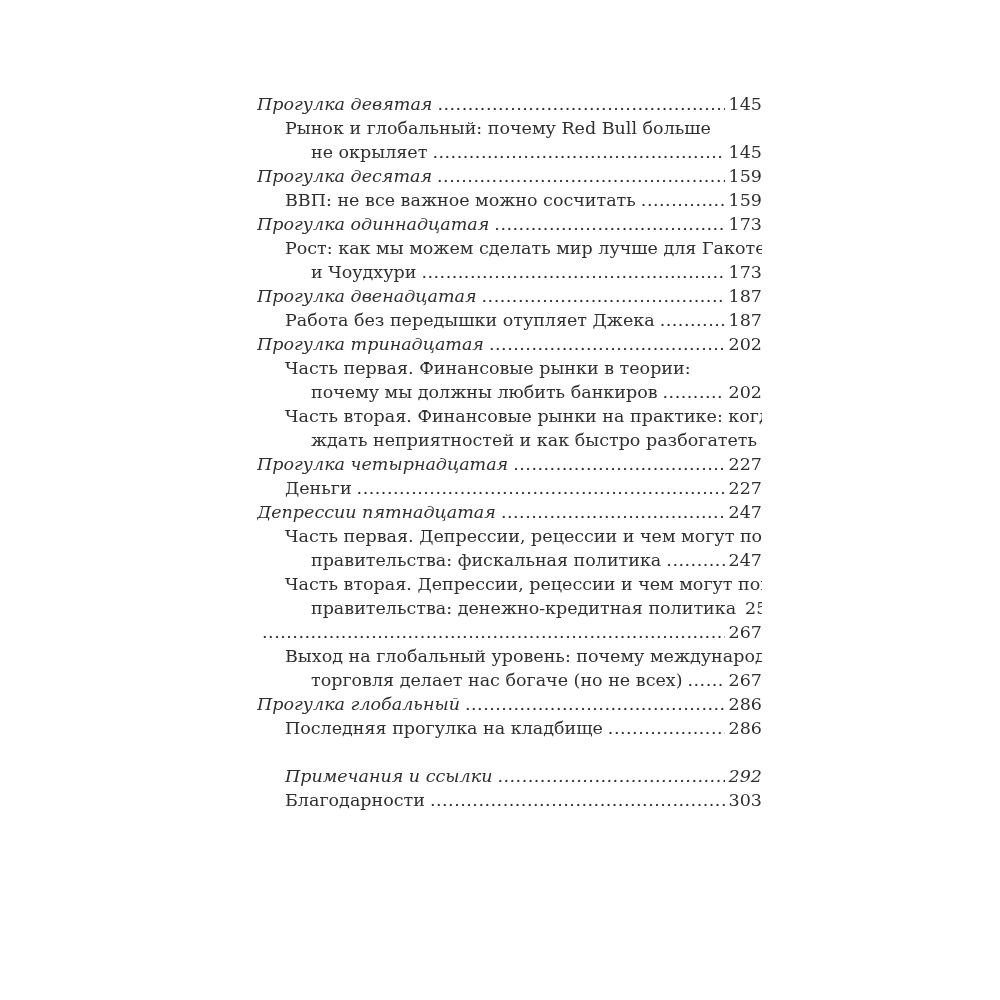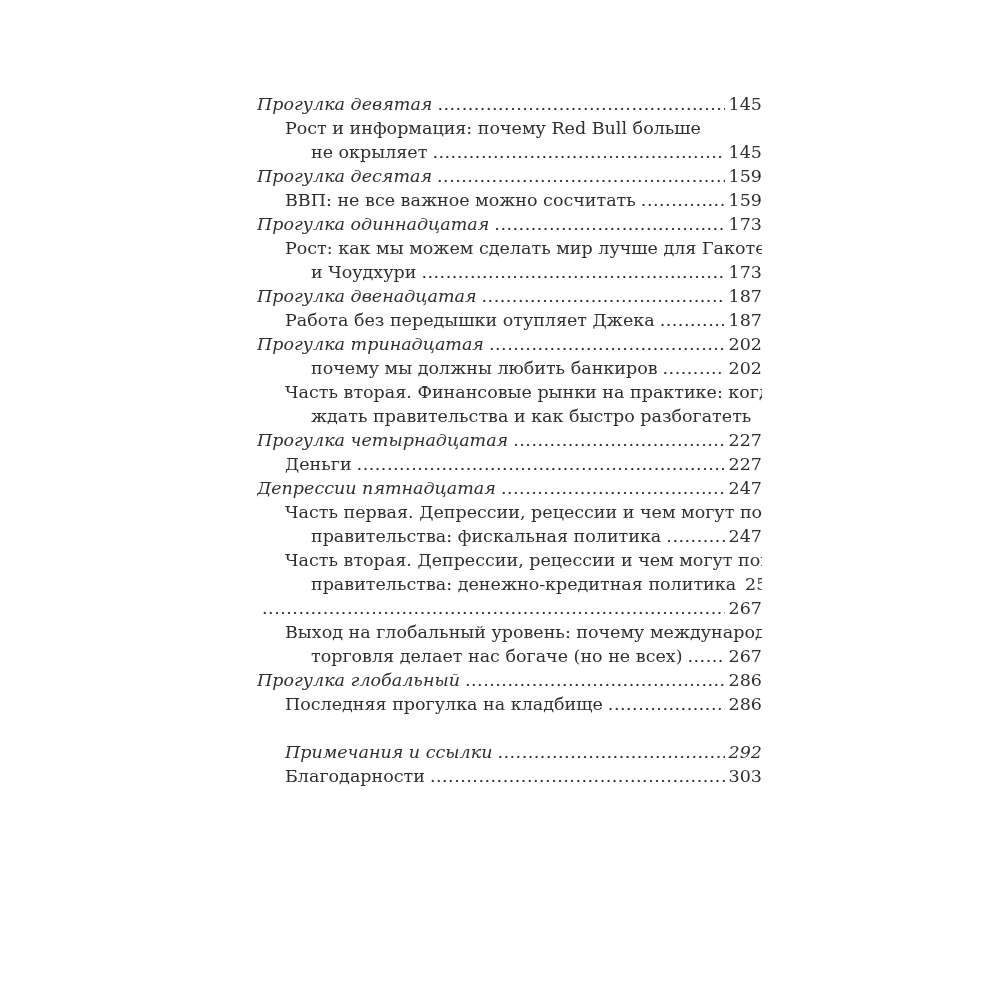--- a/index.html
+++ b/index.html
@@ -67,21 +67,21 @@
 <body>
 
 <main class="page">
   <div class="toc" id="toc-list">
       <div class="toc-row chapter ind0">
         <span class="line-text">Прогулка девятая</span>
         <span class="dots"></span>
         <span class="page-num">145</span>
       </div>
       <div class="toc-row sub ind1">
-        <span class="line-text">Рост и информация: почему Red Bull больше</span>
+        <span class="line-text">Рынок и глобальный: почему Red Bull больше</span>
       </div>
       <div class="toc-row sub ind2">
         <span class="line-text">не окрыляет</span>
         <span class="dots"></span>
         <span class="page-num">145</span>
       </div>
       <div class="toc-row chapter ind0">
         <span class="line-text">Прогулка десятая</span>
         <span class="dots"></span>
         <span class="page-num">159</span>
@@ -112,30 +112,33 @@
       <div class="toc-row sub ind1">
         <span class="line-text">Работа без передышки отупляет Джека</span>
         <span class="dots"></span>
         <span class="page-num">187</span>
       </div>
       <div class="toc-row chapter ind0">
         <span class="line-text">Прогулка тринадцатая</span>
         <span class="dots"></span>
         <span class="page-num">202</span>
       </div>
+      <div class="toc-row sub ind1">
+        <span class="line-text">Часть первая. Финансовые рынки в теории:</span>
+      </div>
       <div class="toc-row sub ind2">
         <span class="line-text">почему мы должны любить банкиров</span>
         <span class="dots"></span>
         <span class="page-num">202</span>
       </div>
       <div class="toc-row sub ind1">
         <span class="line-text">Часть вторая. Финансовые рынки на практике: когда</span>
       </div>
       <div class="toc-row sub ind2">
-        <span class="line-text">ждать правительства и как быстро разбогатеть</span>
+        <span class="line-text">ждать неприятностей и как быстро разбогатеть</span>
         <span class="dots"></span>
       </div>
       <div class="toc-row chapter ind0">
         <span class="line-text">Прогулка четырнадцатая</span>
         <span class="dots"></span>
         <span class="page-num">227</span>
       </div>
       <div class="toc-row sub ind1">
         <span class="line-text">Деньги</span>
         <span class="dots"></span>

